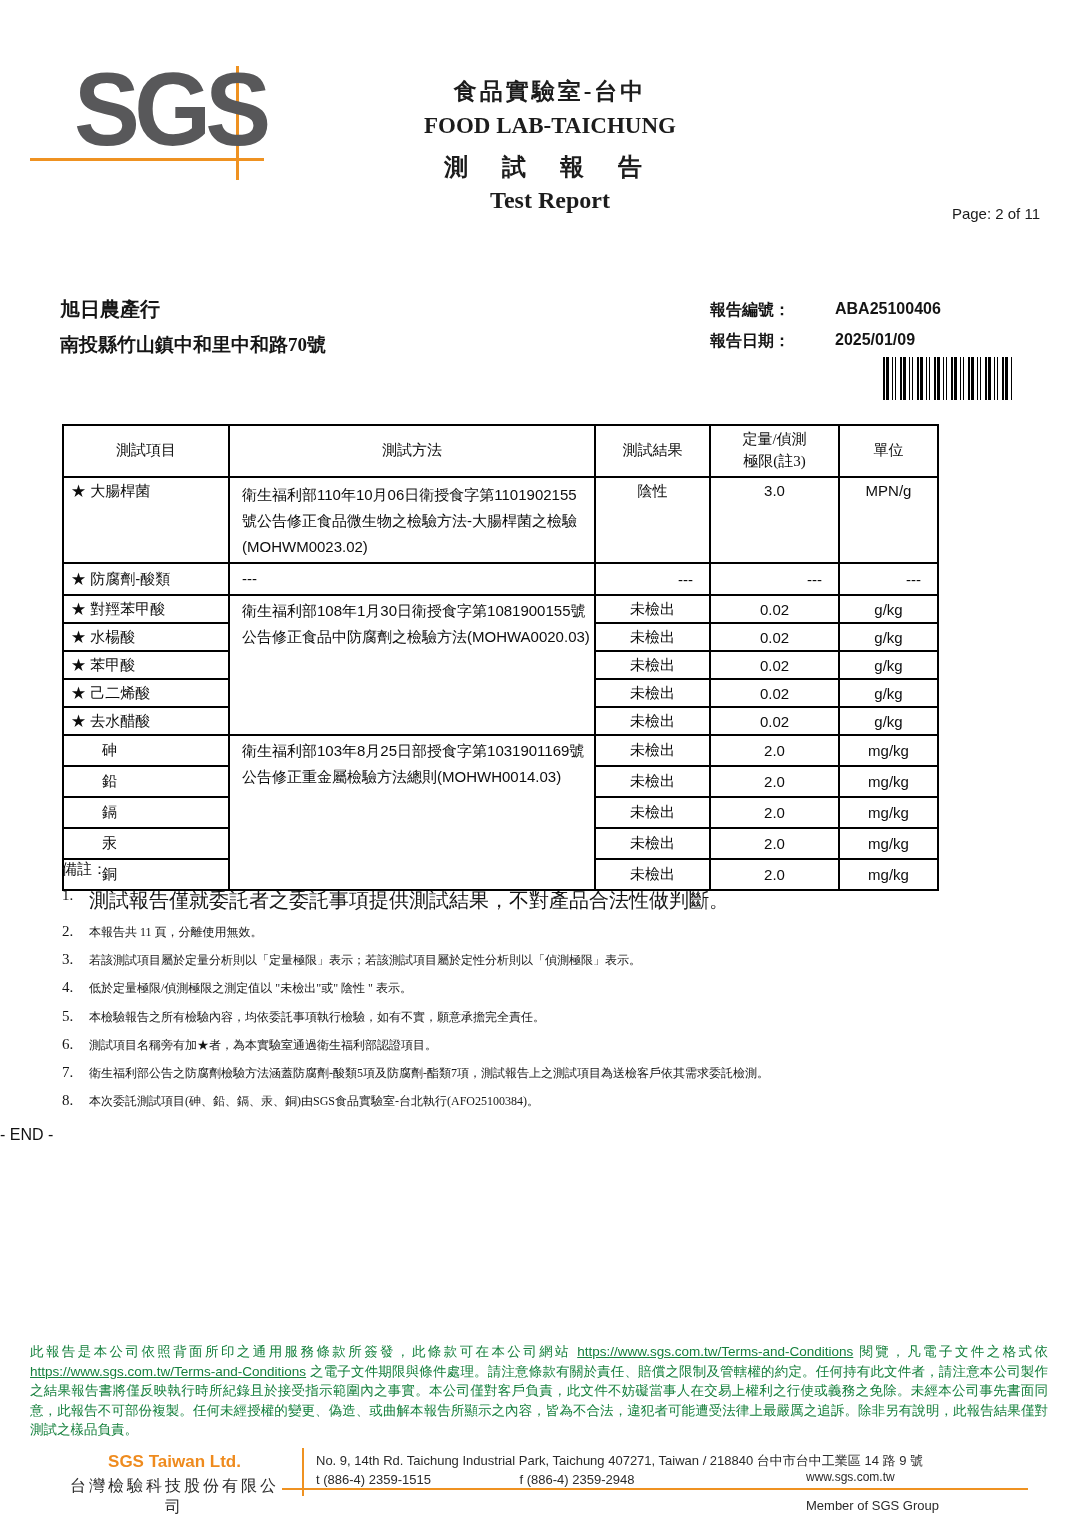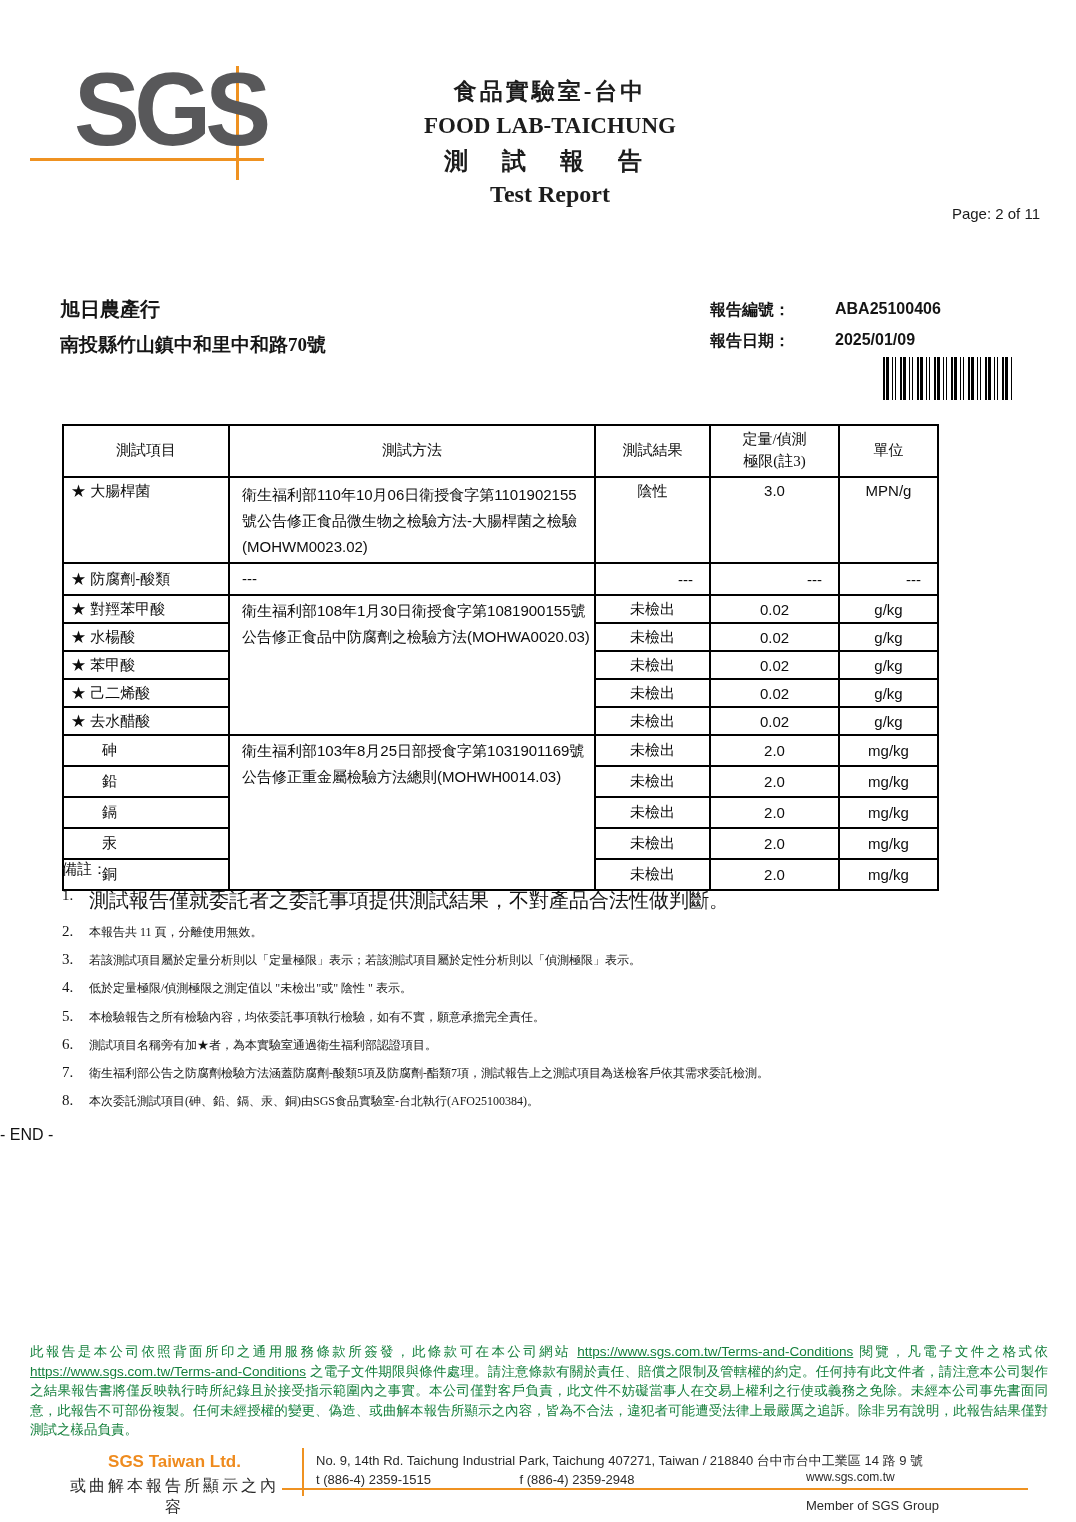--- a/index.html
+++ b/index.html
@@ -12,21 +12,21 @@
         font-weight:bold;font-size:104px;line-height:115px;color:#58585a;letter-spacing:-6px;
         transform:scaleX(.95);transform-origin:left;}
   .logo .h-line{position:absolute;left:-10px;top:86px;width:234px;height:3px;background:#ef9221;}
   .logo .v-line{position:absolute;left:196px;top:-6px;width:3px;height:114px;background:#ef9221;}
 
   
   .title-block{position:absolute;left:320px;top:76px;width:460px;text-align:center;
         font-family:"Liberation Serif",serif;font-weight:bold;color:#1c1c1c;}
   .title-zh-lab{font-size:23px;letter-spacing:3px;}
   .title-en-lab{font-size:23px;margin-top:6px;}
-  .title-zh-report{font-size:24px;letter-spacing:14px;margin-top:6px;}
+  .title-zh-report{font-size:24px;letter-spacing:14px;margin-top:12px;}
   .title-en-report{font-size:24px;margin-top:4px;}
 
   .page-num{position:absolute;top:205px;right:36px;font-size:15px;color:#1a1a1a;}
 
   
   .client-block{position:absolute;left:60px;top:296px;font-family:"Liberation Serif",serif;
         font-weight:bold;color:#151515;}
   .client-name{font-size:20px;}
   .client-address{font-size:19px;margin-top:9px;}
   .meta-block{position:absolute;left:710px;top:300px;font-size:16px;}
@@ -255,21 +255,21 @@
       <span class="note-text">本次委託測試項目(砷、鉛、鎘、汞、銅)由SGS食品實驗室-台北執行(AFO25100384)。</span>
     </div>
   </div>
 
   <div class="end-mark">- END -</div>
 
   <div class="disclaimer"><span>此報告是本公司依照背面所印之通用服務條款所簽發，此條款可在本公司網站 </span><span class="u">https://www.sgs.com.tw/Terms-and-Conditions</span><span> 閱覽，凡電子文件之格式依 </span><span class="u">https://www.sgs.com.tw/Terms-and-Conditions</span><span> 之電子文件期限與條件處理。請注意條款有關於責任、賠償之限制及管轄權的約定。任何持有此文件者，請注意本公司製作之結果報告書將僅反映執行時所紀錄且於接受指示範圍內之事實。本公司僅對客戶負責，此文件不妨礙當事人在交易上權利之行使或義務之免除。未經本公司事先書面同意，此報告不可部份複製。任何未經授權的變更、偽造、或曲解本報告所顯示之內容，皆為不合法，違犯者可能遭受法律上最嚴厲之追訴。除非另有說明，此報告結果僅對測試之樣品負責。</span></div>
 
   <div class="footer-company">
     <div class="footer-company-en">SGS Taiwan Ltd.</div>
-    <div class="footer-company-zh">或曲解本報告所顯示之內容</div>
+    <div class="footer-company-zh">台灣檢驗科技股份有限公司</div>
   </div>
   <div class="footer-vline"></div>
   <div class="footer-hline"></div>
   <div class="footer-address">No. 9, 14th Rd. Taichung Industrial Park, Taichung 407271, Taiwan / 218840 台中市台中工業區 14 路 9 號</div>
   <div class="footer-phones">
     <span>t (886-4) 2359-1515</span>
     <span class="footer-fax">f (886-4) 2359-2948</span>
   </div>
   <div class="footer-web">www.sgs.com.tw</div>
   <div class="footer-member">Member of SGS Group</div>

